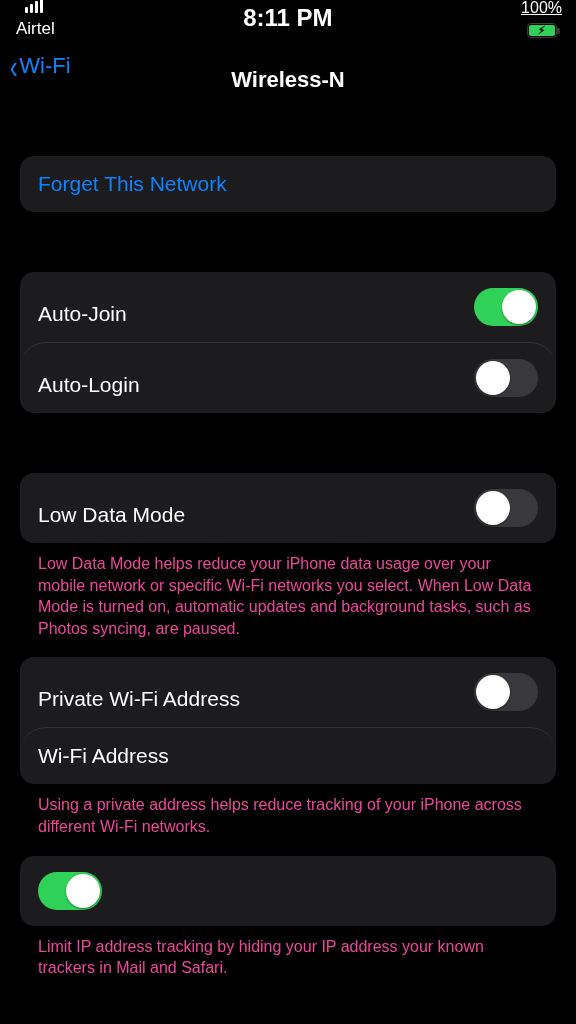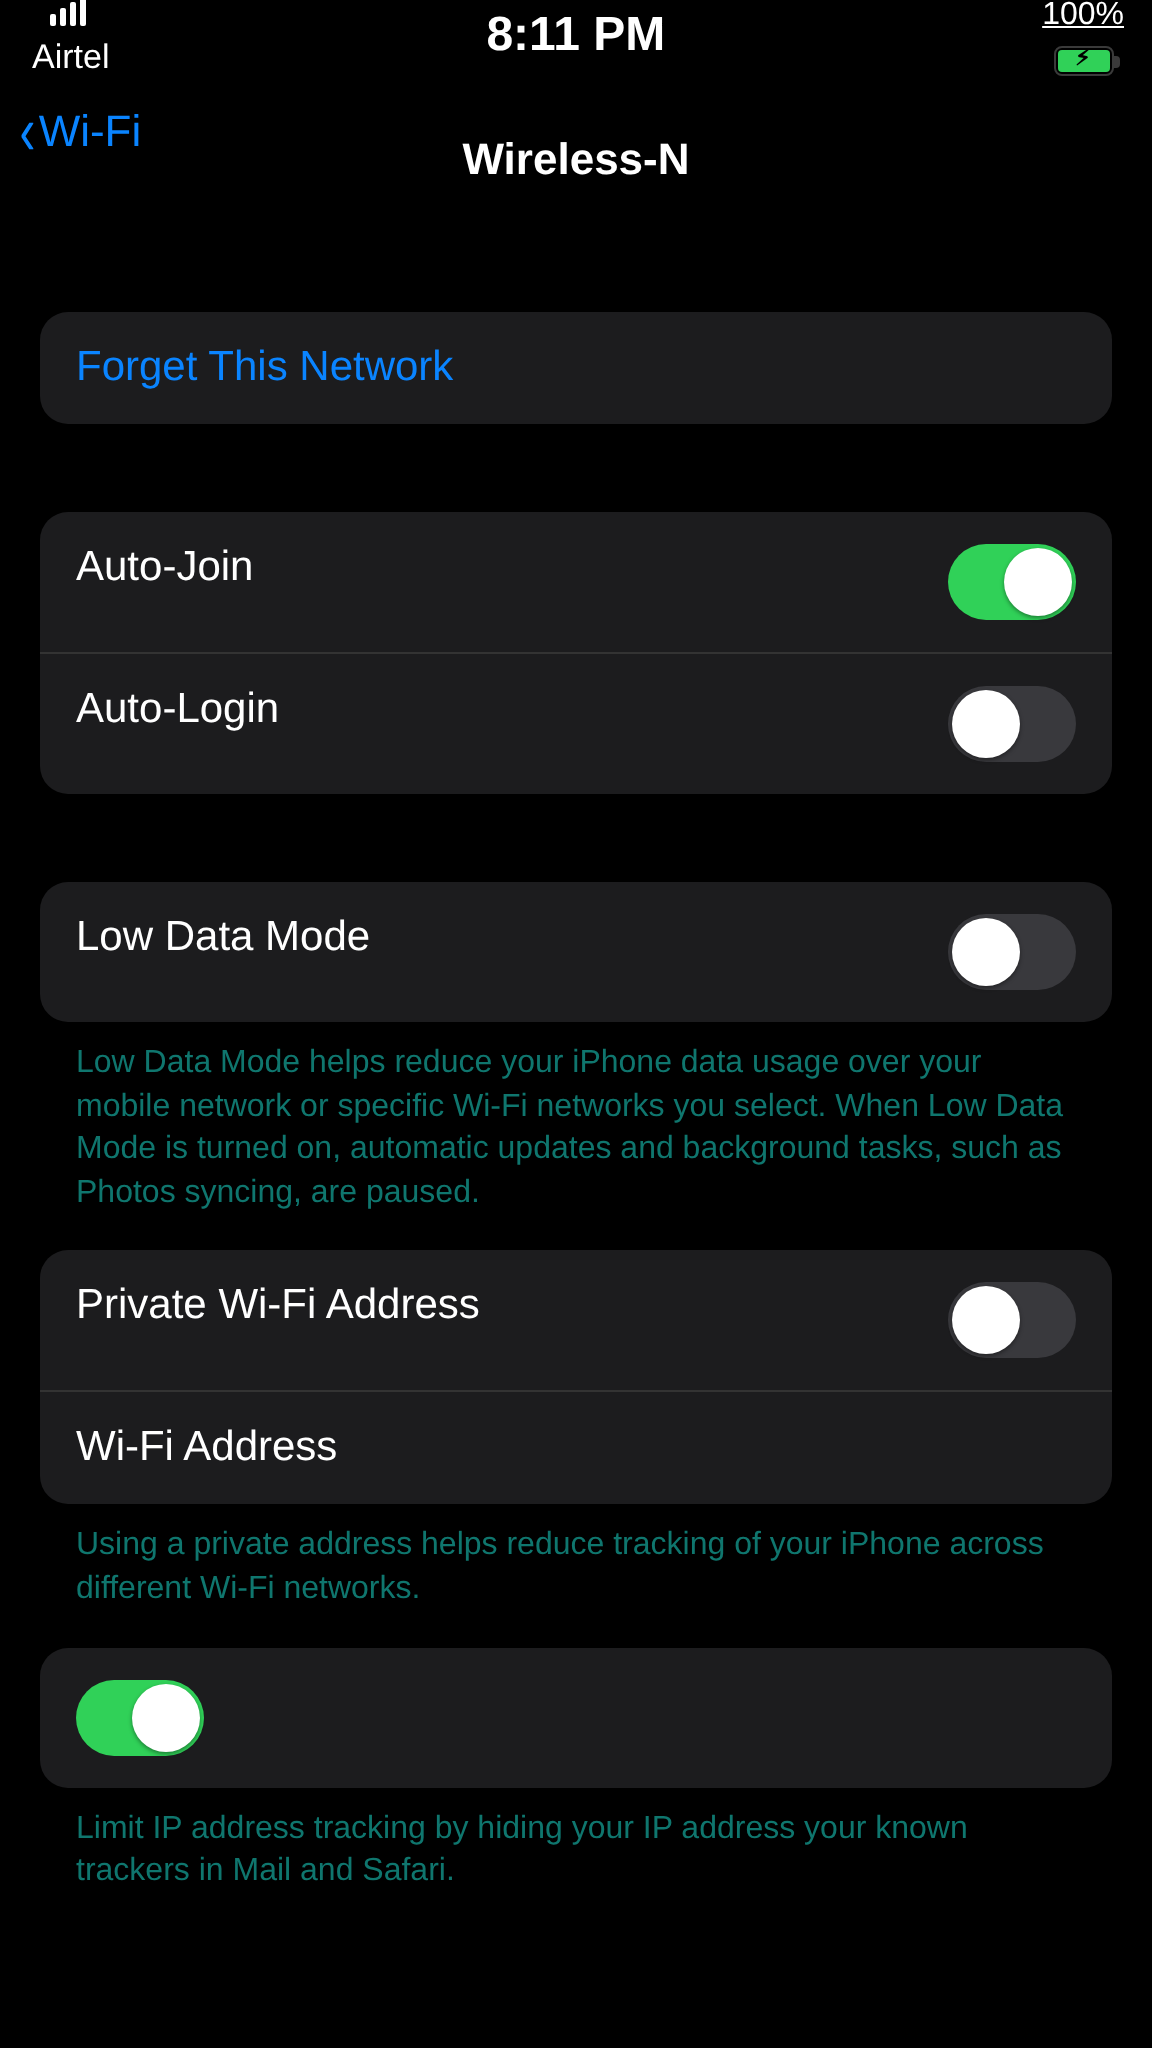--- a/index.html
+++ b/index.html
@@ -65,37 +65,37 @@
   .title {
     position:absolute; left:0; right:0; text-align:center;
     font-size:22px; font-weight:700; pointer-events:none;margin-top:28px;
   }
 
   
   .content { padding: 0 20px; }
 
   .group {
     background:#1c1c1e; border-radius:14px;
-    margin-top: 44px;
+    margin-top: 60px;
     overflow:hidden;
   }
   .group.first { margin-top: 60px; }
   .group.tighter { margin-top: 18px; }
 
   .row {
-    display:flex; align-items:flex-start;
+    display:flex; align-items:flex-end;
     padding: 16px 18px;
     font-size:21px;
   }
-  .row + .row { border-top: 1px solid #333; }
+  .row + .row { border-top: 1px solid #333; border-radius: 26px; }
   .row .label { flex:1; }
   .row.link { color:#0a84ff; }
 
   .footer {
-    color:#0f766e; font-size:16px; line-height:1.35;
+    color:#ec4899; font-size:16px; line-height:1.35;
     padding: 10px 18px 0;
   }
 
   
   .toggle {
     width:64px; height:38px; border-radius:19px;
     position:relative; flex-shrink:0;
   }
   .toggle .knob{
     position:absolute; top:2px; width:34px; height:34px;

